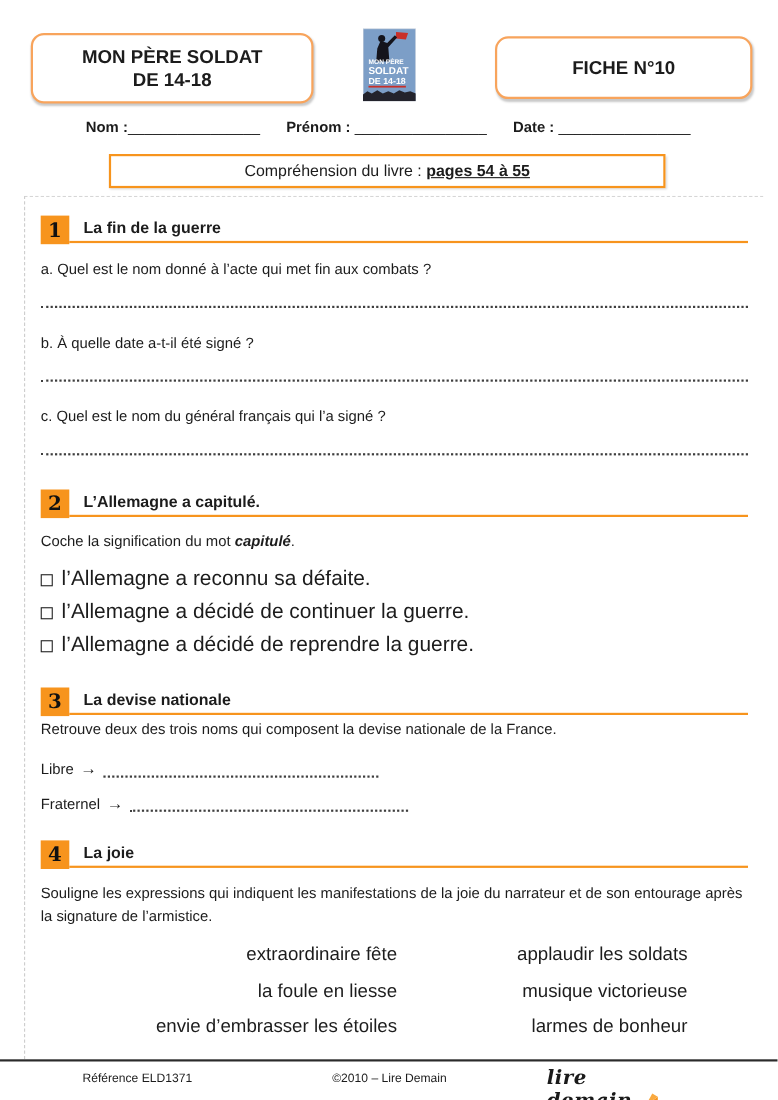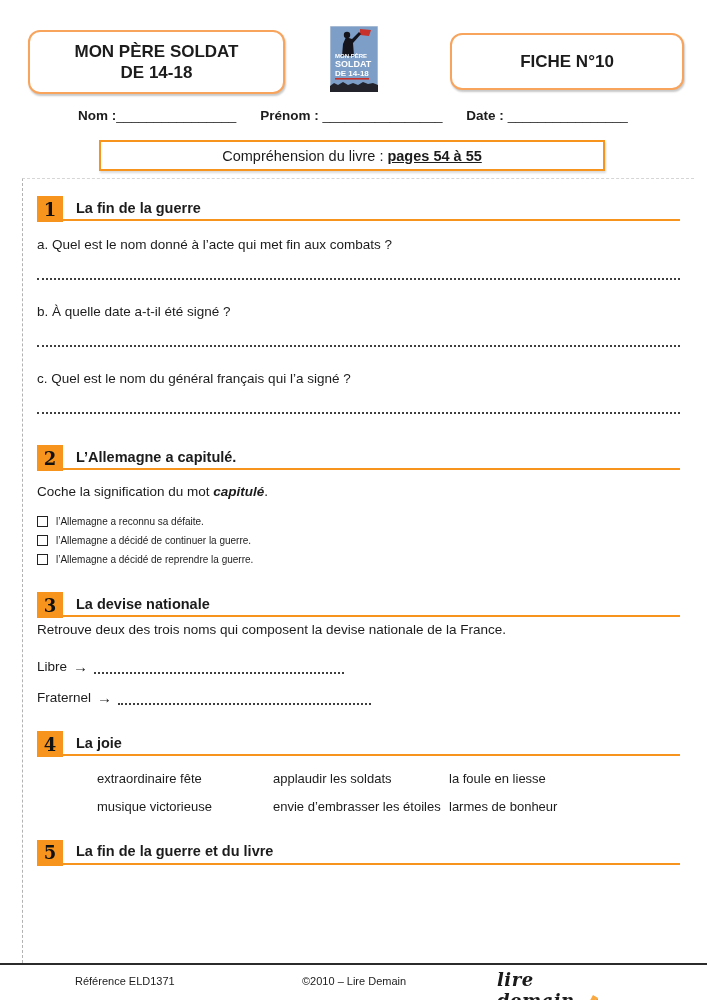--- a/index.html
+++ b/index.html
@@ -61,30 +61,30 @@
   }
   .sec-titlewrap {
     flex:1; height:25px; border-bottom:2px solid #f7941d;
     display:flex; align-items:center; padding-left:13px;
     font-weight:bold; font-size:14.5px;
   }
 
   .q { font-size:13.5px; }
   .dots { border-bottom:2px dotted #3e3e3e; height:2px; }
 
-  .chk-row { display:flex; align-items:center; font-size:10px; margin-top:8px; }
+  .chk-row { display:flex; align-items:center; font-size:19px; margin-top:8px; }
   .chk-box { width:11px; height:11px; border:1.5px solid #222; margin-right:8px; flex:0 0 11px; background:#fff; }
 
   .devise-line { display:flex; align-items:flex-end; font-size:13.5px; }
   .arrow { margin:0 6px 0 6px; font-size:15px; line-height:1; }
   .fill-dots { display:inline-block; border-bottom:2px dotted #3e3e3e; height:12px; }
 
   .expr-grid {
-    display:grid; grid-template-columns:1fr 1fr 1fr; row-gap:14px;
-    padding:0 55px 0 60px; text-align:left; font-size:13px;
+    display:grid; grid-template-columns:1fr 1fr; row-gap:14px;
+    padding:0 55px 0 60px; text-align:right; font-size:17px;
   }
   .expr { line-height:1.1; }
 
   
   .footer {
     position:absolute; left:0; top:963px; width:707px; height:37px;
     border-top:2px solid #2b2b2b; background:#fff;
   }
   .footer .ref  { position:absolute; left:75px;  top:10px; font-size:11px; }
   .footer .copy { position:absolute; left:302px; top:10px; font-size:11px; }
@@ -184,20 +184,21 @@
     <div class="devise-line" style="margin-top:16px;">
       <span>Fraternel</span>
       <span class="arrow">→</span>
       <span class="fill-dots" style="width:253px;"></span>
     </div>
 
     <div class="sec-head" style="margin-top:26px;">
       <div class="sec-badge">4</div>
       <div class="sec-titlewrap">La joie</div>
     </div>
+    <p class="q" style="margin-top:12px; line-height:1.55; width:652px;">Souligne les expressions qui indiquent les manifestations de la joie du narrateur et de son entourage après la signature de l’armistice.</p>
     <div class="expr-grid" style="margin-top:15px;">
       <span class="expr">extraordinaire fête</span>
       <span class="expr">applaudir les soldats</span>
       <span class="expr">la foule en liesse</span>
       <span class="expr">musique victorieuse</span>
       <span class="expr">envie d’embrasser les étoiles</span>
       <span class="expr">larmes de bonheur</span>
     </div>
 
     <div class="sec-head" style="margin-top:25px;">

